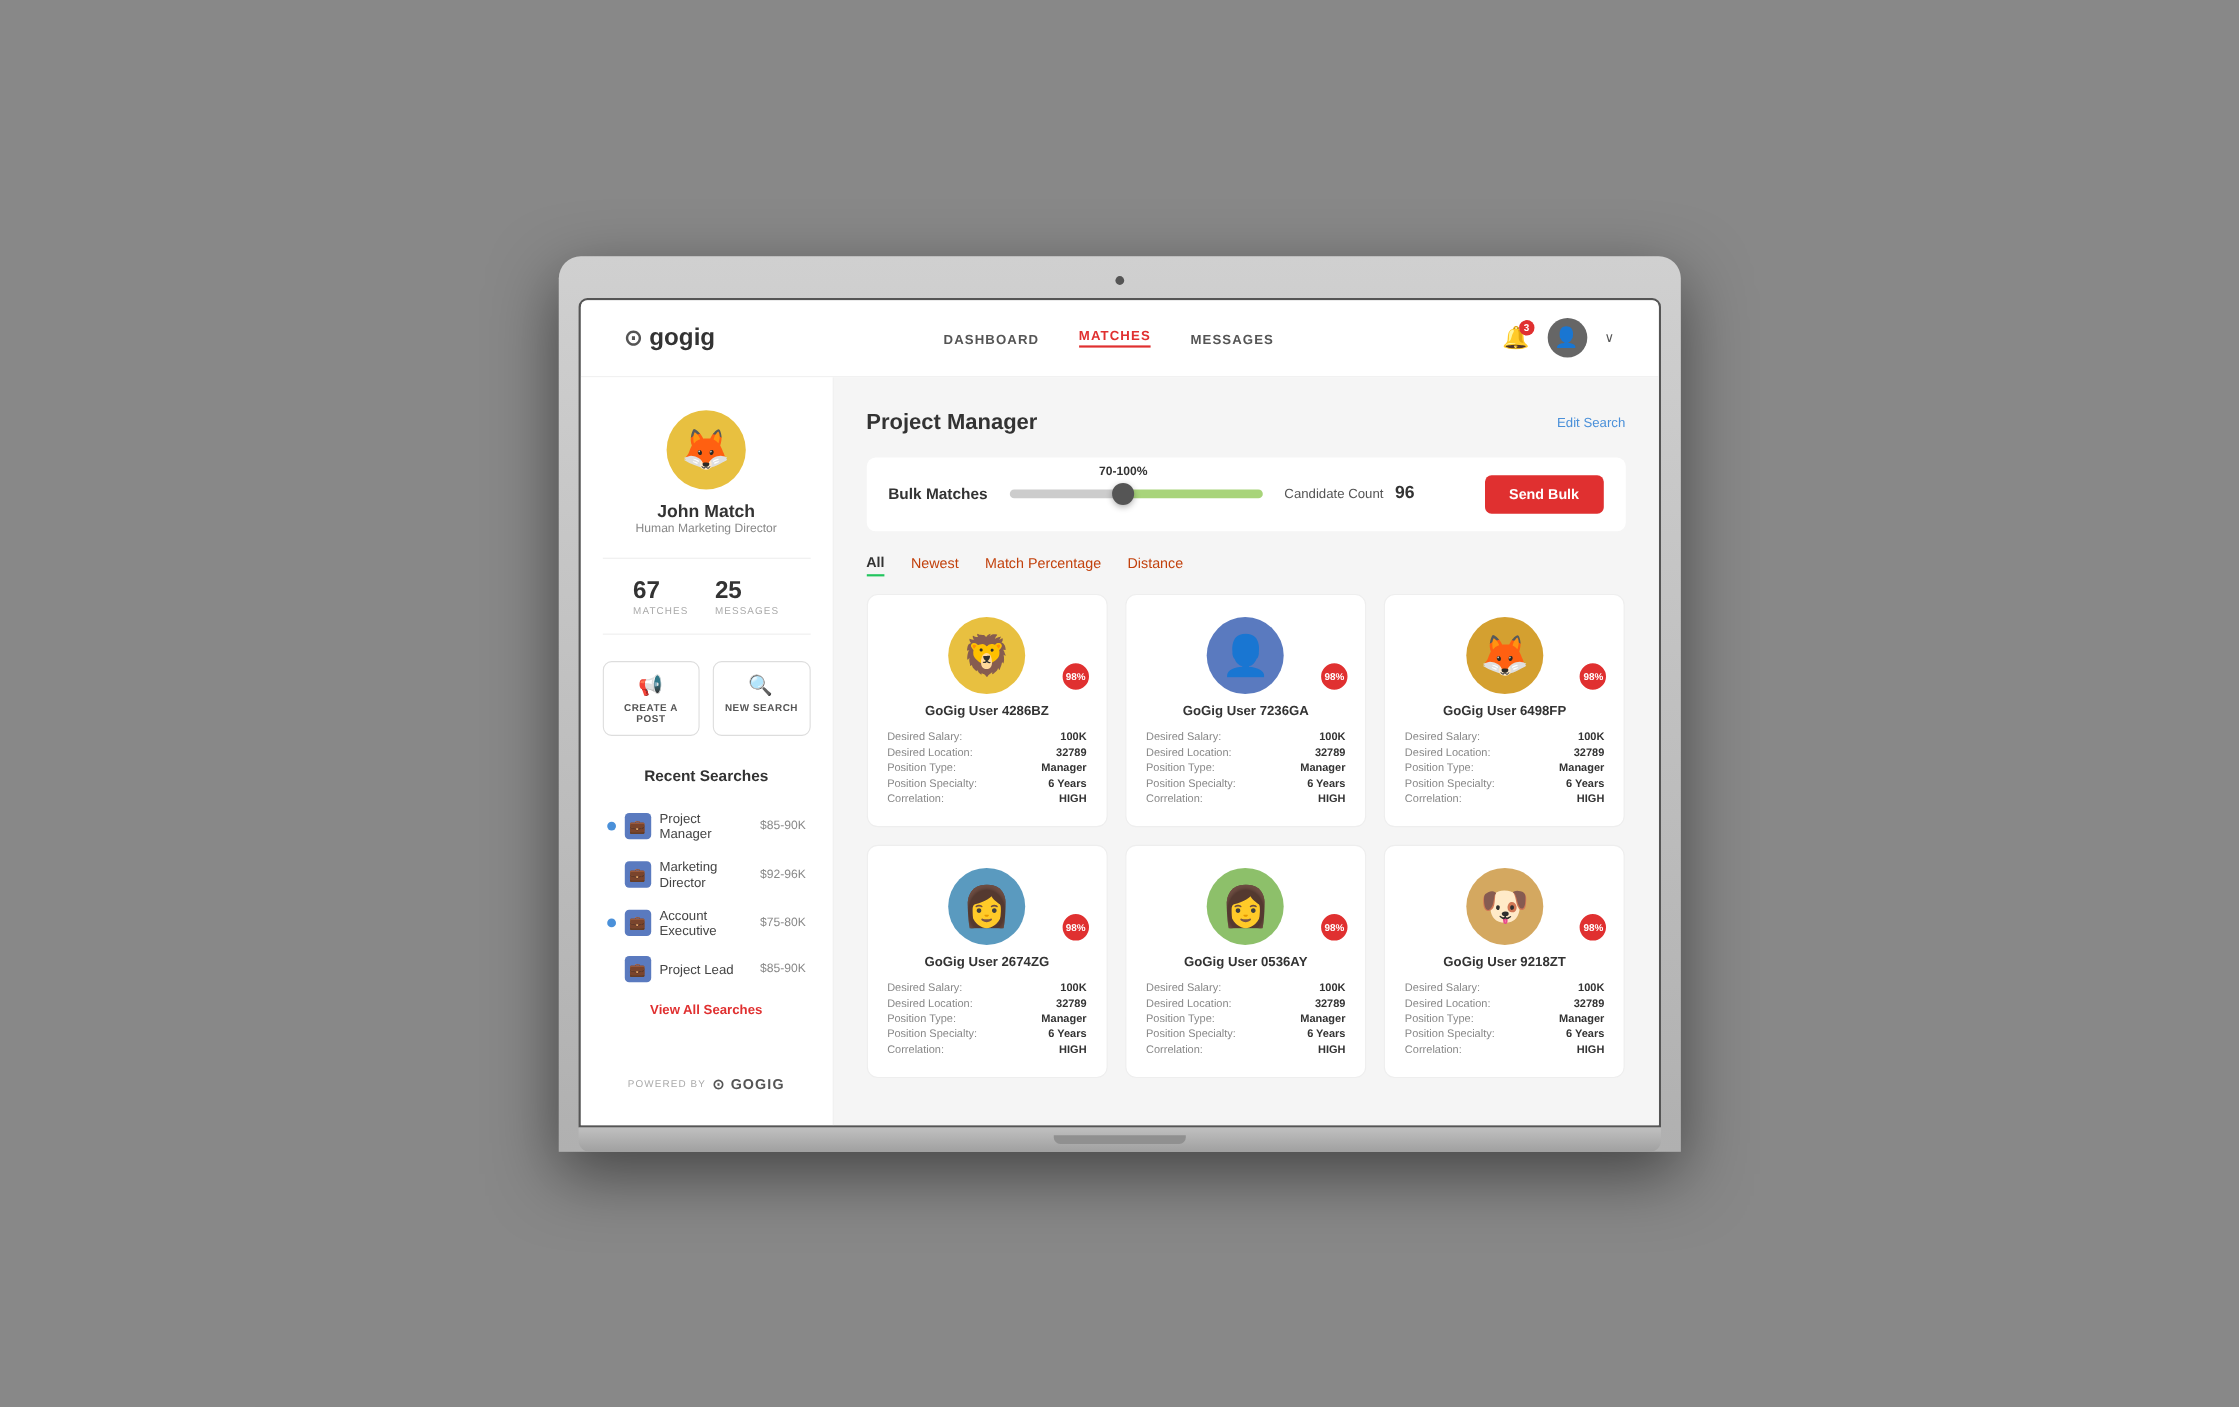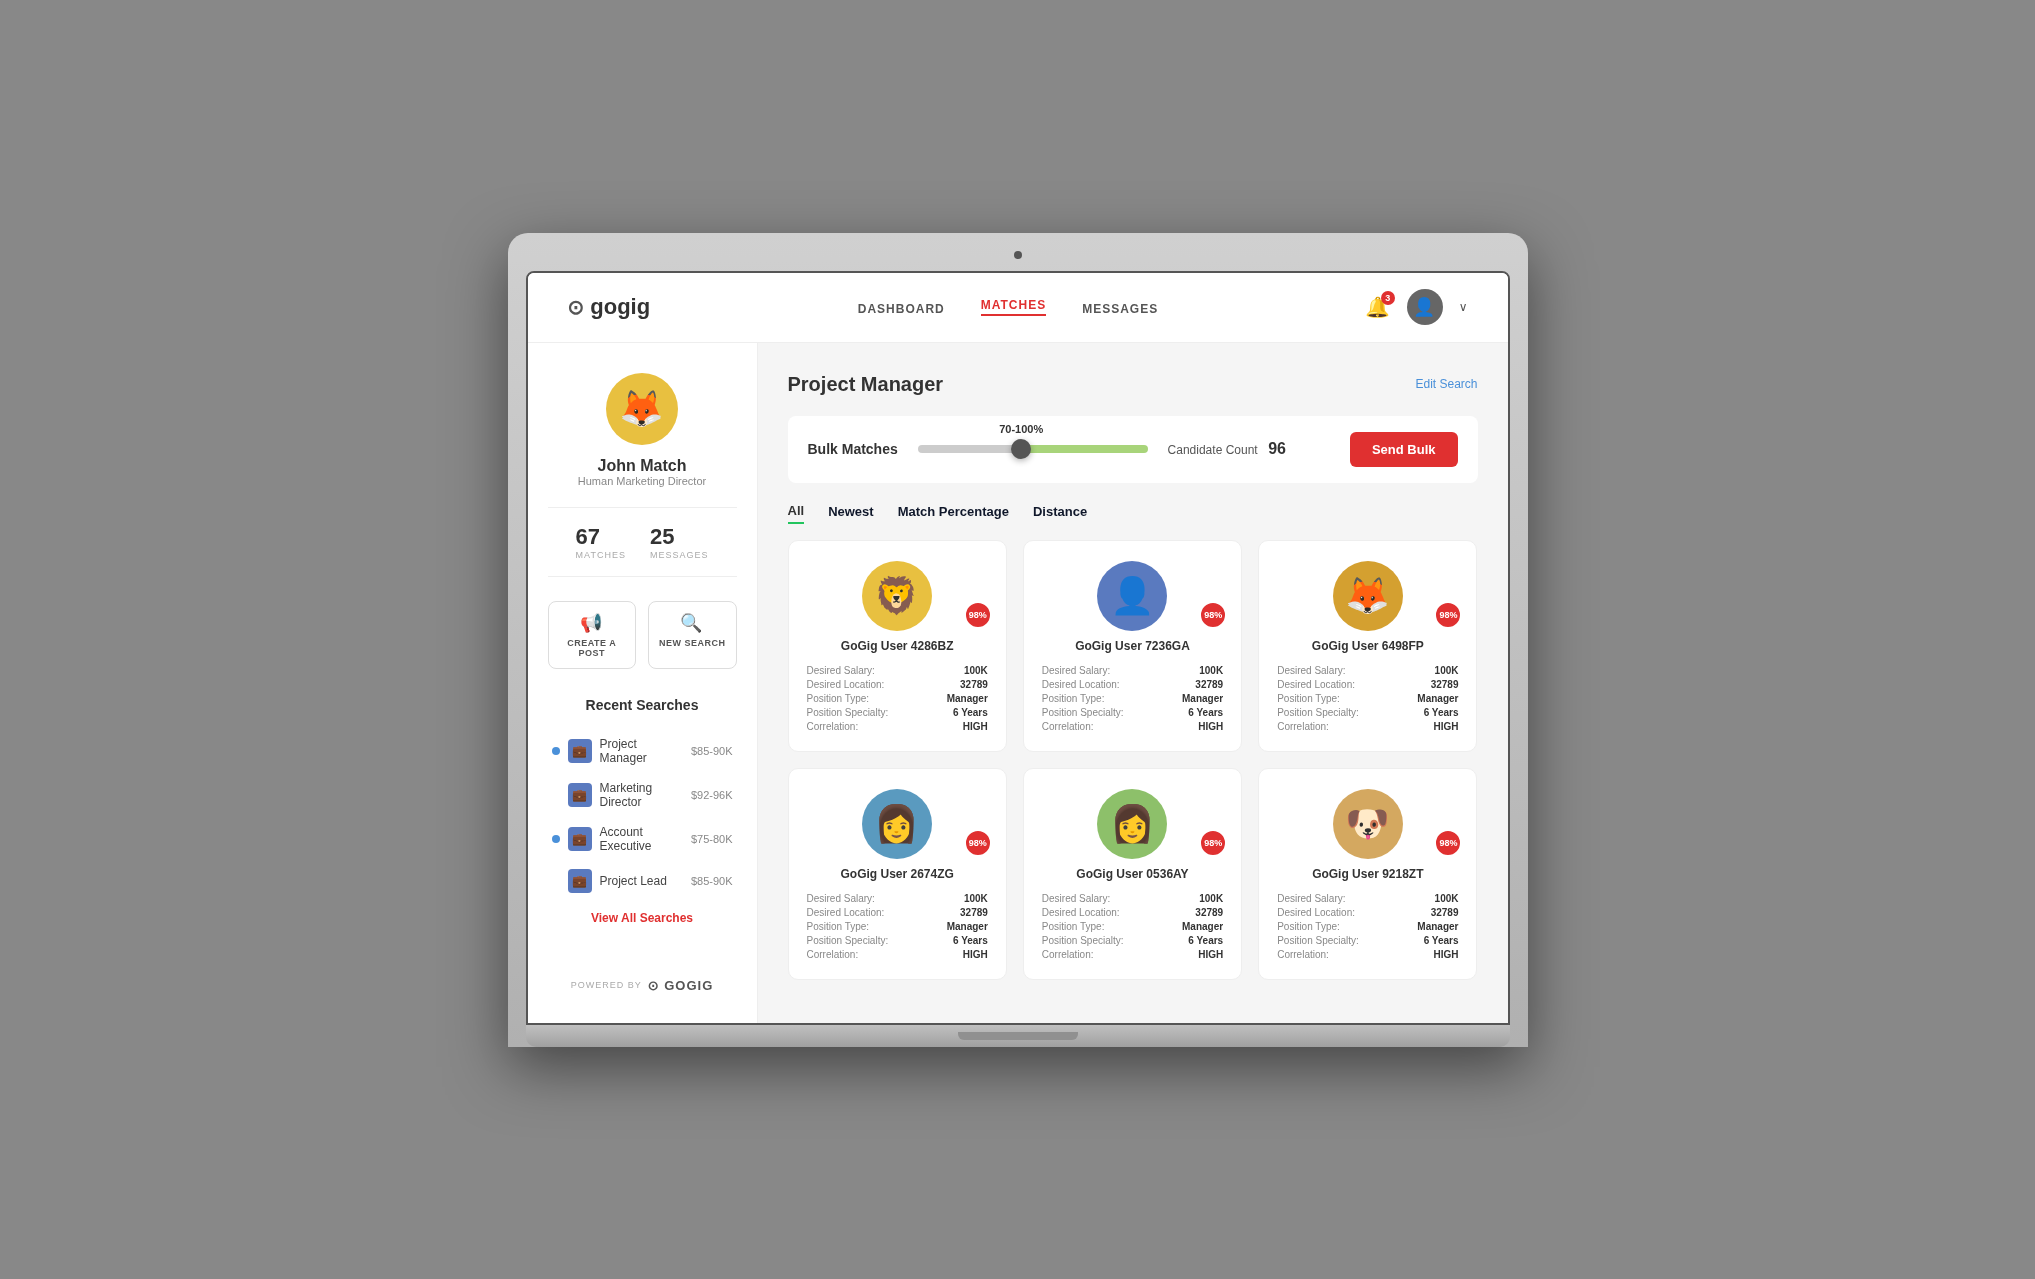--- a/index.html
+++ b/index.html
@@ -358,24 +358,23 @@
     }
 
     .filter-tabs {
       display: flex;
       gap: 24px;
       margin-bottom: 16px;
       align-items: center;
     }
     .filter-tab {
       font-size: 13px;
-      color: #0f172a;
+      color: #c2410c;
       cursor: pointer;
       padding-bottom: 4px;
-      font-weight: bold;
     }
     .filter-tab.active {
       color: #333;
       font-weight: 600;
       border-bottom: 2px solid #22c55e;
     }
 
     .cards-grid {
       display: grid;
       grid-template-columns: repeat(3, 1fr);

